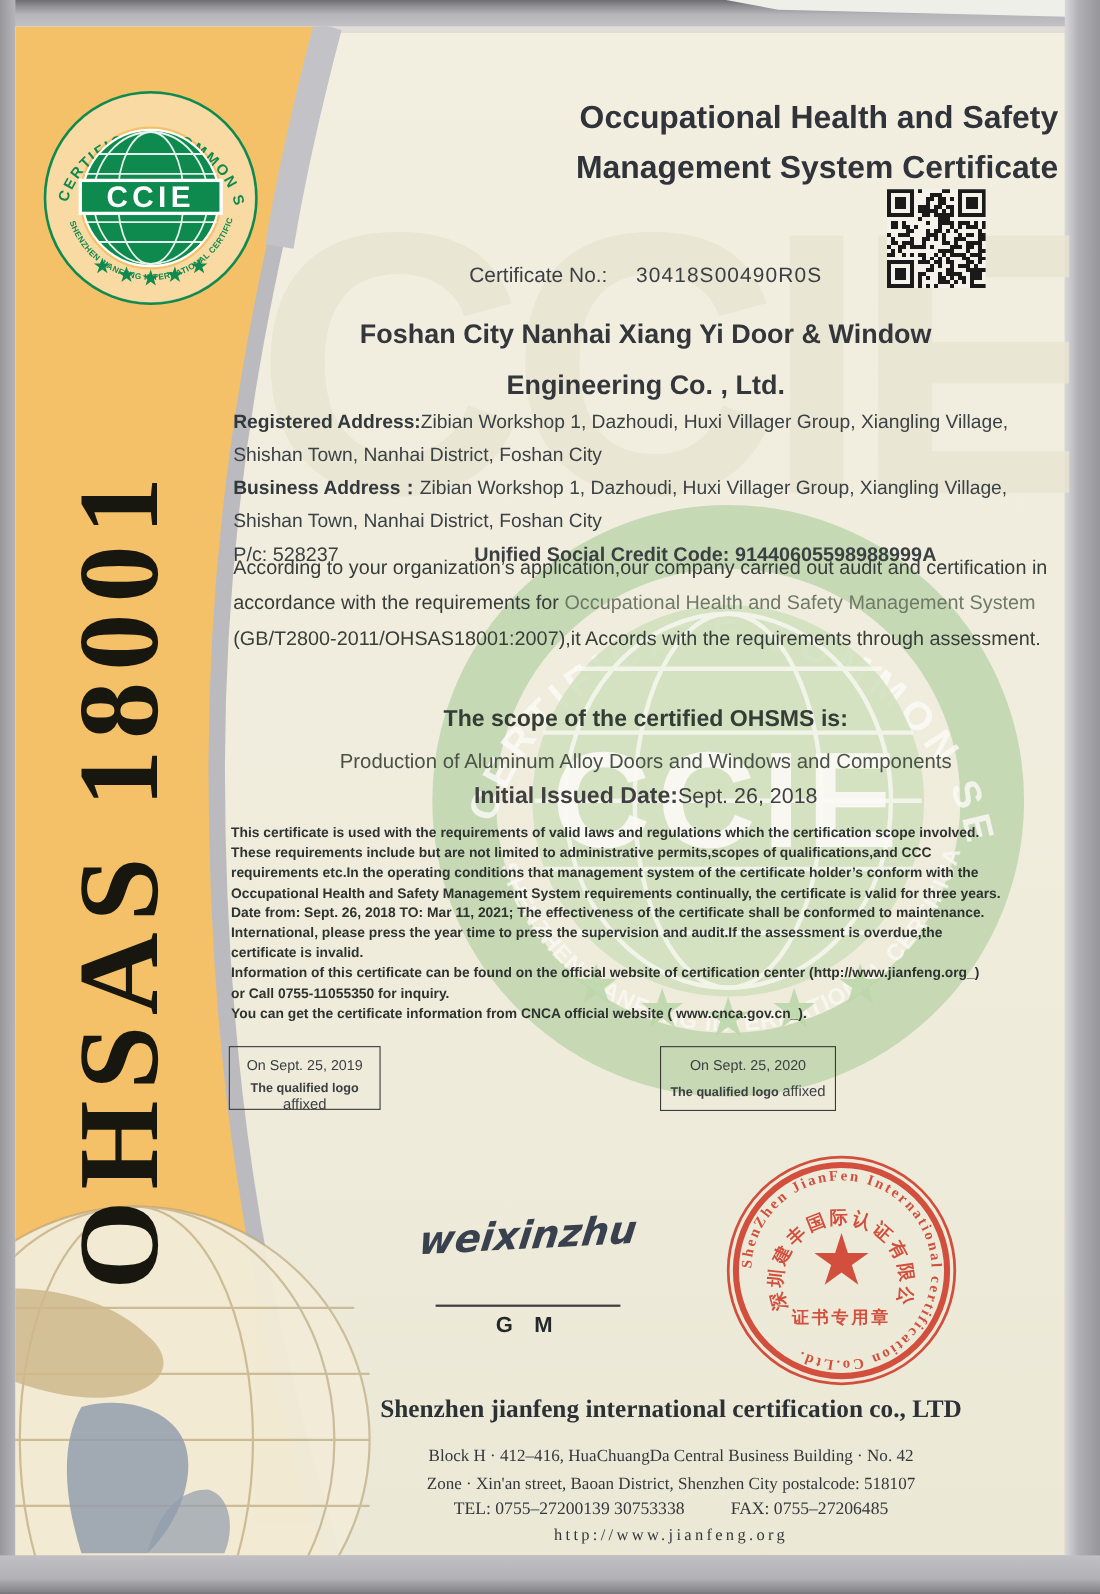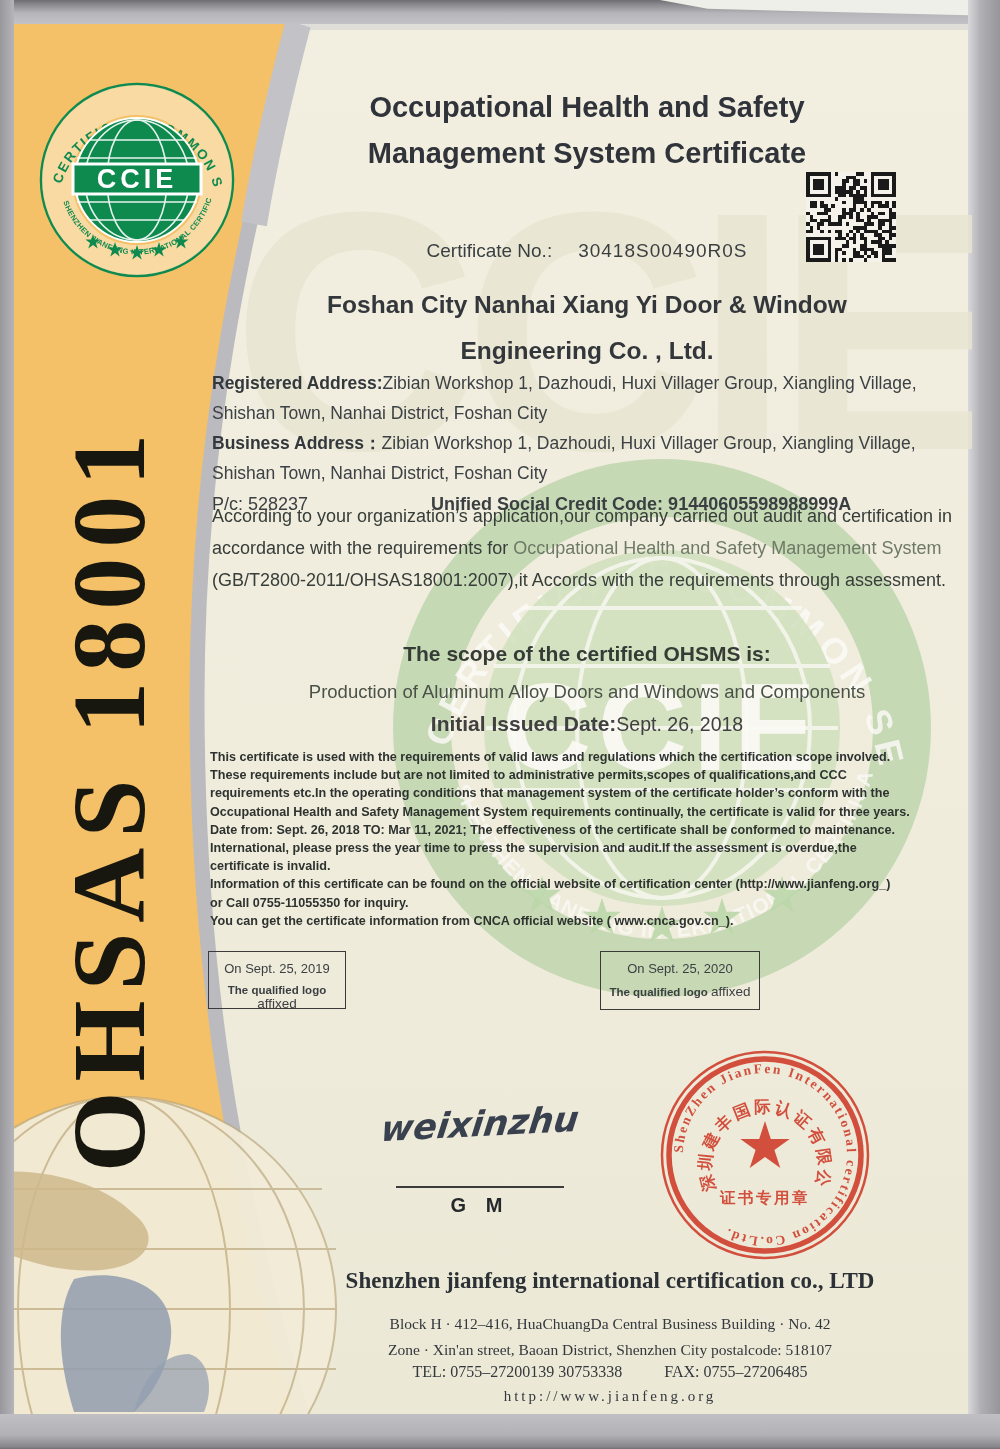--- a/index.html
+++ b/index.html
@@ -18,21 +18,21 @@
   #pale-watermark{left:232px;top:96px;width:740px;height:470px;font-family:"Liberation Sans",sans-serif;
     font-weight:bold;font-size:340px;line-height:470px;letter-spacing:-14px;color:#e9e5d2;opacity:.8;overflow:hidden;}
   
   #band-svg{left:14px;top:24px;}
   #band-text-wrap{left:24px;top:318px;width:168px;height:960px;}
   #band-text{position:absolute;left:50%;top:50%;transform:translate(-50%,-50%) rotate(-90deg);
     white-space:nowrap;font-family:"Liberation Serif","DejaVu Serif",serif;font-weight:700;
     font-size:104px;letter-spacing:10px;color:#17170f;}
   
   .center{text-align:center;}
-  #title{left:212px;top:84px;width:750px;font-size:29px;font-weight:bold;color:#30343a;line-height:46px;}
+  #title{left:212px;top:84px;width:750px;font-size:29px;font-weight:bold;color:#30343a;line-height:46px;text-align:right;}
   #certno{left:292px;top:240px;width:590px;font-size:19px;color:#3a3f42;}
   #certno .val{margin-left:26px;letter-spacing:1px;}
   #company{left:212px;top:282px;width:750px;font-size:24.5px;font-weight:bold;color:#33373b;line-height:46px;}
   #addresses{left:212px;top:368px;width:750px;font-size:17.5px;color:#3c4145;line-height:30px;}
   #addresses b{color:#33383c;}
   #pcrow{left:212px;top:494px;width:750px;font-size:18px;color:#3a3f42;}
   #pcrow .uscc{margin-left:118px;font-weight:700;}
   #para{left:212px;top:500px;width:750px;font-size:18px;color:#373d39;line-height:32px;}
   #para .hl{color:#6e7a66;}
   #scopehead{left:212px;top:642px;width:750px;font-size:21px;font-weight:bold;color:#353b35;}

